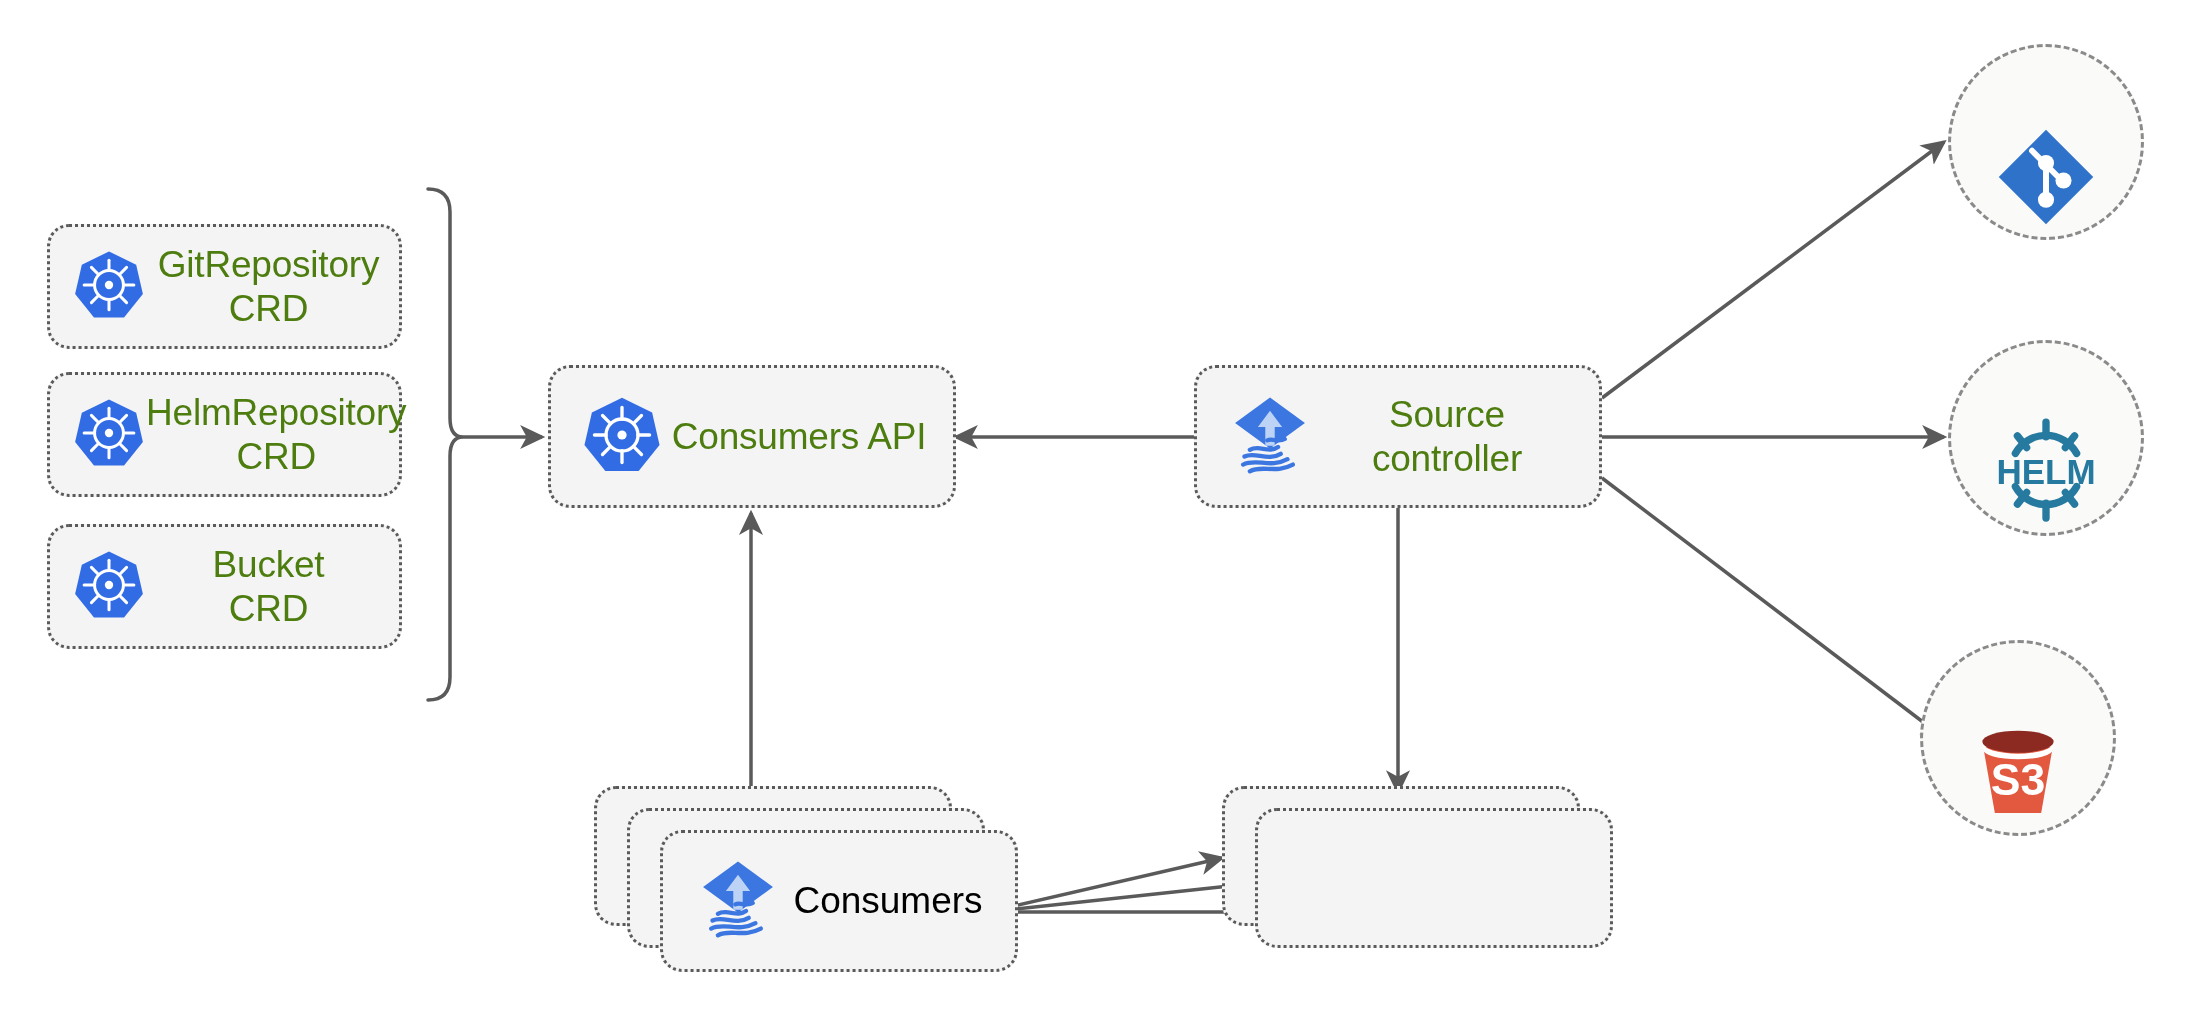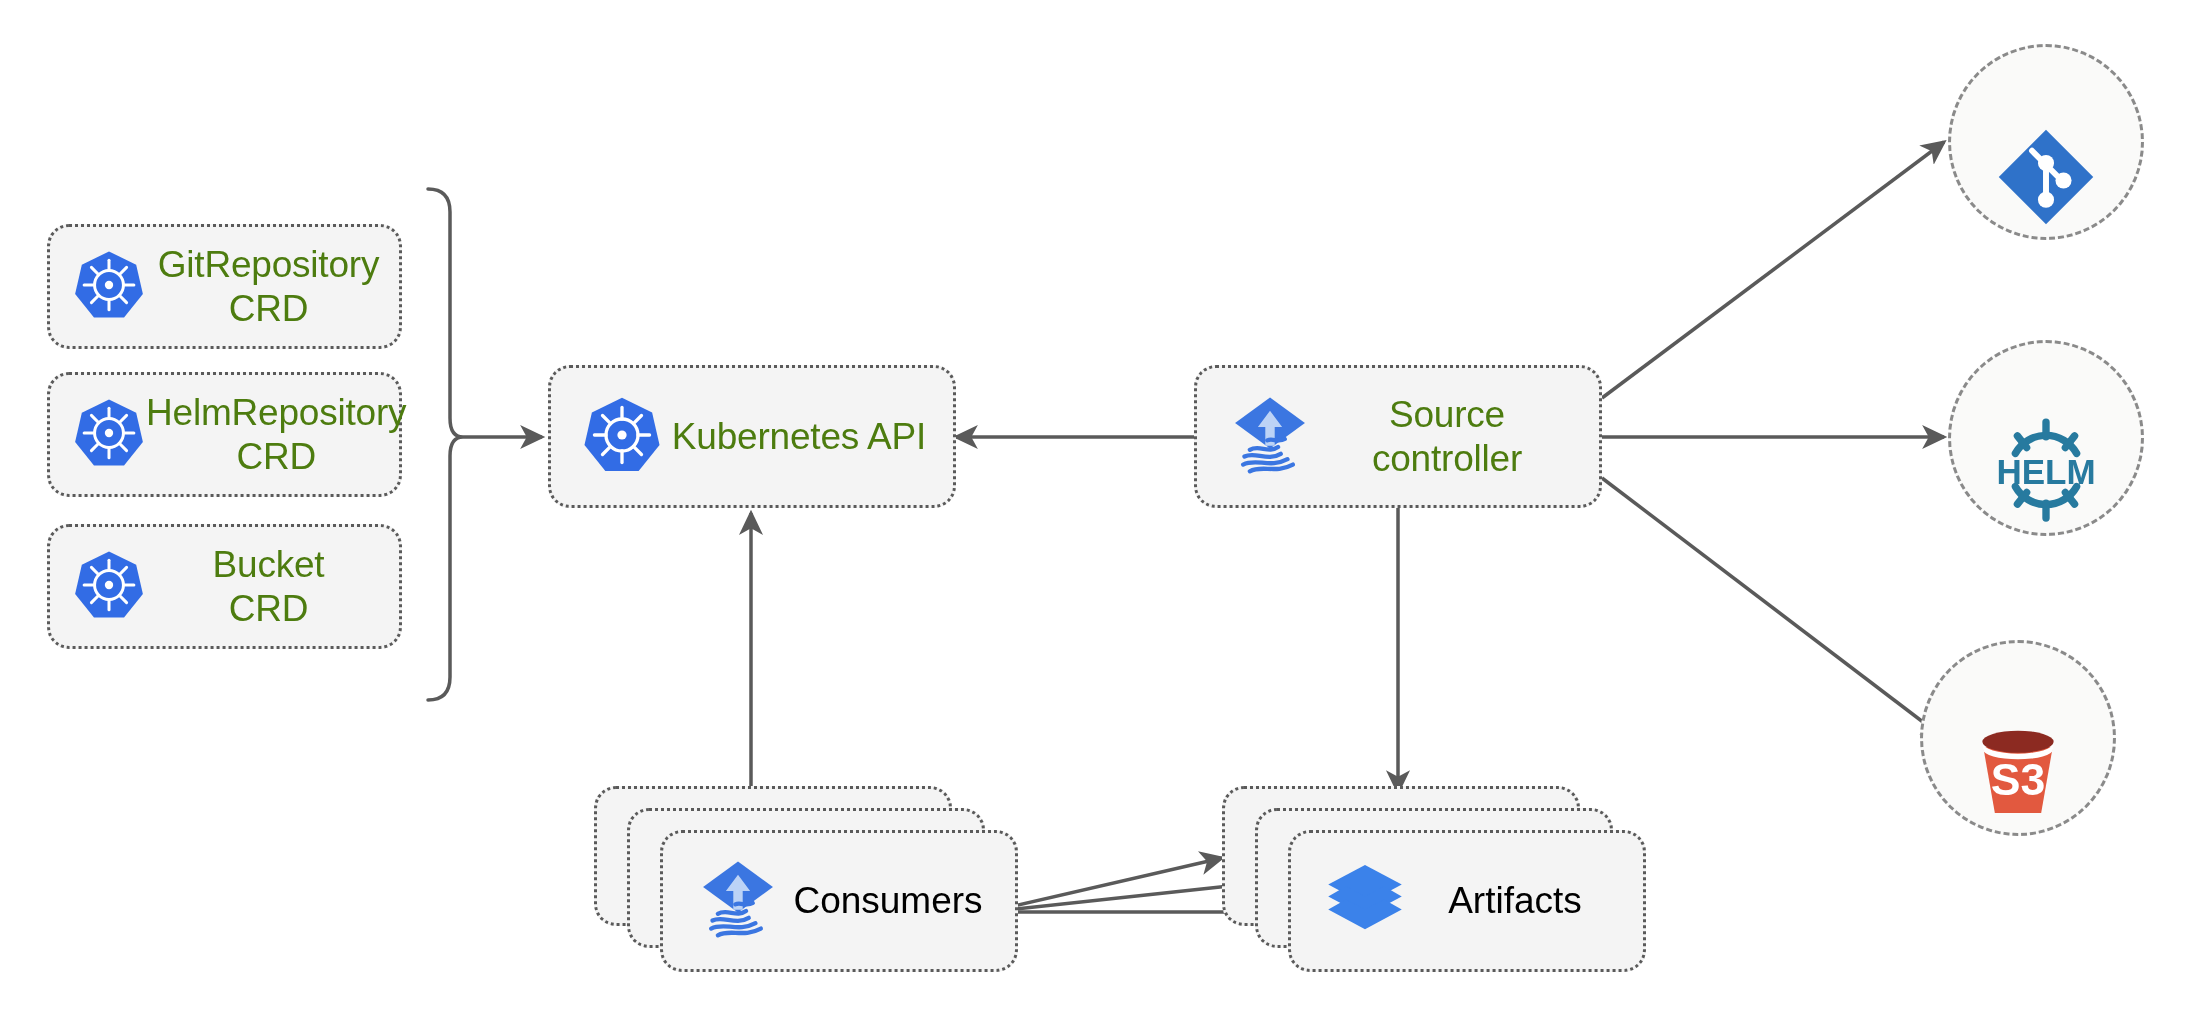--- a/index.html
+++ b/index.html
@@ -214,21 +214,21 @@
           <line x1="10.5" y1="32" x2="19.5" y2="32"></line>
           <line x1="44.5" y1="32" x2="53.5" y2="32"></line>
           <line x1="16.8" y1="16.8" x2="23.1" y2="23.1"></line>
           <line x1="40.9" y1="40.9" x2="47.2" y2="47.2"></line>
           <line x1="47.2" y1="16.8" x2="40.9" y2="23.1"></line>
           <line x1="23.1" y1="40.9" x2="16.8" y2="47.2"></line>
         </g>
         <circle cx="32" cy="32" r="3.6" fill="#ffffff"></circle>
       </svg>
     </span>
-    <span class="label">Kubernetes API</span>
+    <span class="label">Consumers API</span>
   </div>
 
   <div class="node mainbox" style="left:1194px; top:365px; width:408px;">
     <span class="icon">
       <svg width="86" height="86" viewBox="0 0 64 64" xmlns="http://www.w3.org/2000/svg">
         <path d="M32 4 L58 23 L32 42 L6 23 Z" fill="#3b76e1"></path>
         <path d="M32 14 L41 26 L35.5 26 L35.5 40 L28.5 40 L28.5 26 L23 26 Z" fill="#bcd3f6"></path>
         <g stroke="#3b76e1" stroke-width="3.2" fill="none" stroke-linecap="round">
           <path d="M17 43 C 24 39, 31 46, 38 41"></path>
           <path d="M13 48 C 21 44, 30 52, 40 46"></path>
@@ -259,30 +259,20 @@
           </g>
         </svg>
       </span>
       <span class="label">Consumers</span>
     </div>
   </div>
 
   <div class="stack" style="left:1222px; top:786px; width:424px; height:186px;">
     <div class="card" style="left:0; top:0; width:358px; height:140px;"></div>
     <div class="card" style="left:33px; top:22px; width:358px; height:140px;"></div>
-    <div class="card front" style="left:66px; top:44px; width:358px; height:142px;">
-      <span class="icon">
-        <svg width="84" height="84" viewBox="0 0 64 64" xmlns="http://www.w3.org/2000/svg">
-          <path d="M32 6 L60 21 L32 36 L4 21 Z" fill="#3b82ea"></path>
-          <path d="M32 30 L46.5 22.3 L60 30 L32 45 L4 30 L17.5 22.3 Z" fill="#3b82ea"></path>
-          <path d="M32 40 L46.5 32.3 L60 40 L32 55 L4 40 L17.5 32.3 Z" fill="#3b82ea"></path>
-        </svg>
-      </span>
-      <span class="label">Artifacts</span>
-    </div>
   </div>
 
   <div class="circle" style="left:1948px; top:44px;">
     <span class="icon">
       <svg width="112" height="112" viewBox="0 0 64 64" xmlns="http://www.w3.org/2000/svg">
         <path d="M32 5 L59 32 L32 59 L5 32 Z" fill="#2f72c9"></path>
         <g stroke="#ffffff" stroke-width="3.4" fill="none" stroke-linecap="round">
           <line x1="32" y1="43" x2="32" y2="24"></line>
           <path d="M24 17 L40 33"></path>
         </g>

